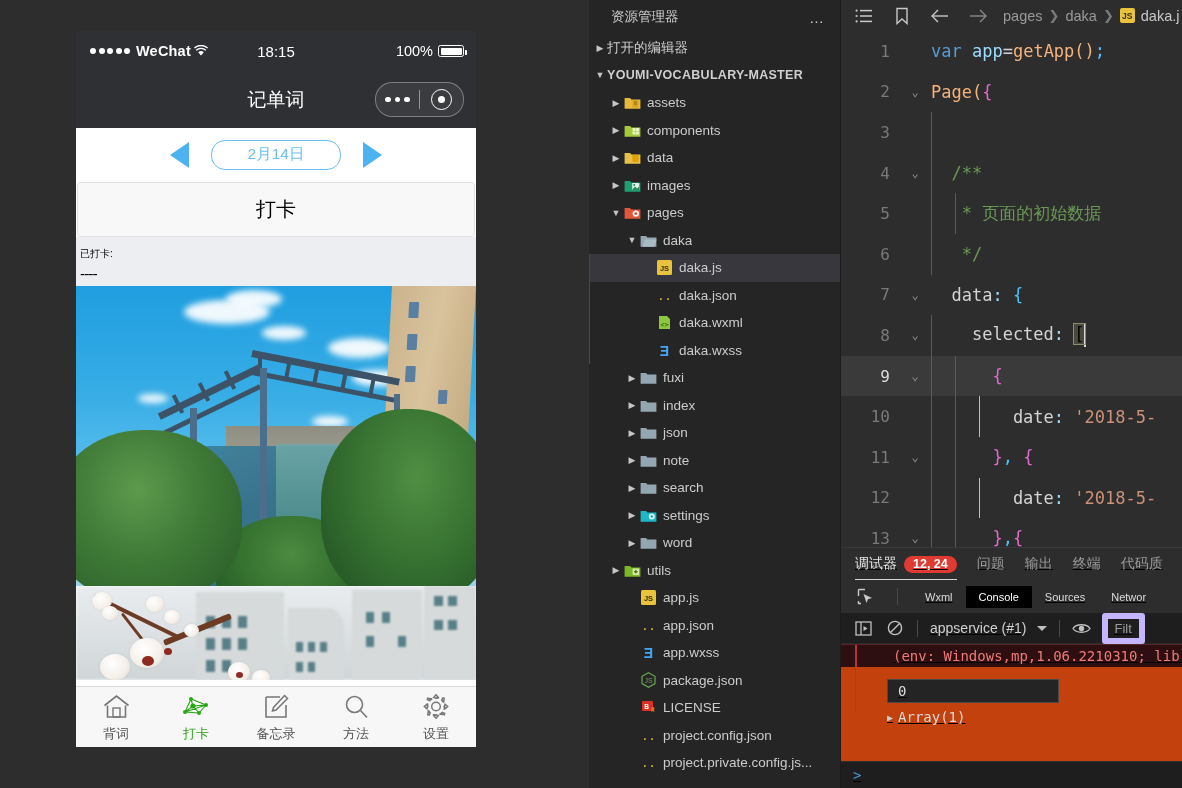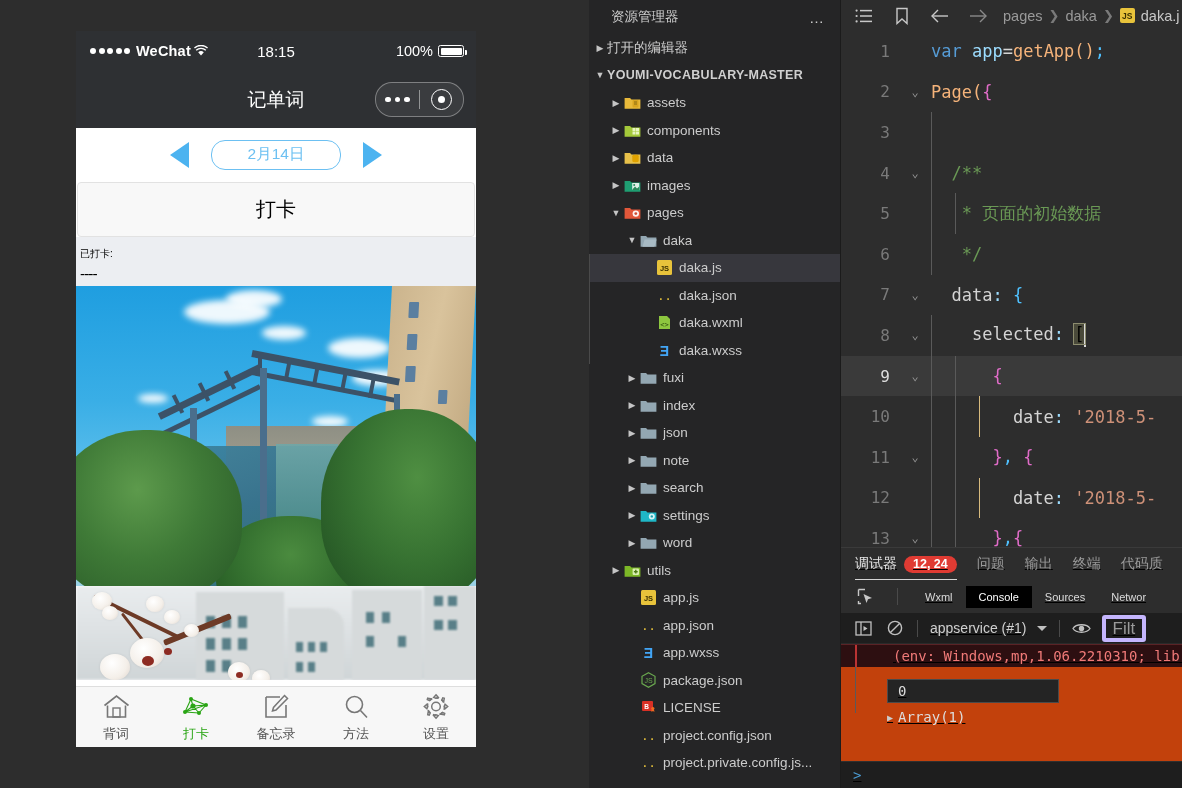--- a/index.html
+++ b/index.html
@@ -142,21 +142,21 @@
   .pill{background:#e03b33;color:#fff;font-size:12.5px;border-radius:10px;padding:1.5px 9px;font-weight:600;}
   .dt-tabs{height:33px;flex:0 0 33px;background:#2d2d2d;display:flex;align-items:center;gap:8px;padding-left:6px;font-size:11px;color:#dcdcdc;}
   .dt-ico{width:36px;height:33px;display:flex;align-items:center;justify-content:center;color:#c8c8c8;cursor:pointer;}
   .vdiv{width:1px;height:17px;background:#4a4a4a;margin:0 6px;}
   .dt{padding:5px 13px;cursor:pointer;white-space:nowrap;}
   .dt.active{background:#000;color:#fff;}
   .con-bar{height:30px;flex:0 0 30px;background:#1e1e1e;display:flex;align-items:center;gap:0;padding-left:6px;font-size:14px;color:#d0d0d0;border-bottom:1px solid #2a2a2a;}
   .cb-ico{width:32px;height:30px;display:flex;align-items:center;justify-content:center;color:#c0c0c0;cursor:pointer;}
   .sel-ctx{display:flex;align-items:center;gap:10px;padding:0 6px;cursor:pointer;}
   .caret{width:0;height:0;border-left:5px solid transparent;border-right:5px solid transparent;border-top:5px solid #c0c0c0;}
-  .filt{border:4px solid #c4b5fd;border-radius:3px;height:19px;line-height:19px;padding:0 7px;color:#9a9a9a;font-size:17px;margin-left:4px;}
+  .filt{border:6px solid #c4b5fd;border-radius:3px;height:19px;line-height:19px;padding:0 7px;color:#9a9a9a;font-size:13px;margin-left:4px;}
   .con-body{flex:1 1 auto;overflow:hidden;font-family:"DejaVu Sans Mono","Liberation Mono",monospace;font-size:14px;position:relative;}
   .err-line{background:#2d0f11;border-top:1px solid #5a2326;color:#f07a78;padding:3px 0 3px 52px;white-space:nowrap;position:relative;}
   .err-line::before{content:"";position:absolute;left:14px;top:0;bottom:0;width:2px;background:#b33;}
   .tbl-wrap{padding:12px 0 0 46px;position:relative;}
   .tbl-wrap::before{content:"";position:absolute;left:14px;top:0;bottom:-10px;width:1px;background:#5a5a5a;}
   .tbl{border-collapse:collapse;background:#242424;}
   .tbl td,.tbl th{border:1px solid #4a4a4a;padding:3px 10px;color:#ddd;font-weight:400;text-align:left;
                   font-family:"DejaVu Sans Mono","Liberation Mono",monospace;font-size:14px;min-width:150px;}
   .tbl th{background:#2a2a2a;}
   .arr-row{padding:6px 0 0 46px;color:#ddd;font-family:"DejaVu Sans Mono","Liberation Mono",monospace;font-size:14px;display:flex;align-items:center;gap:5px;}

